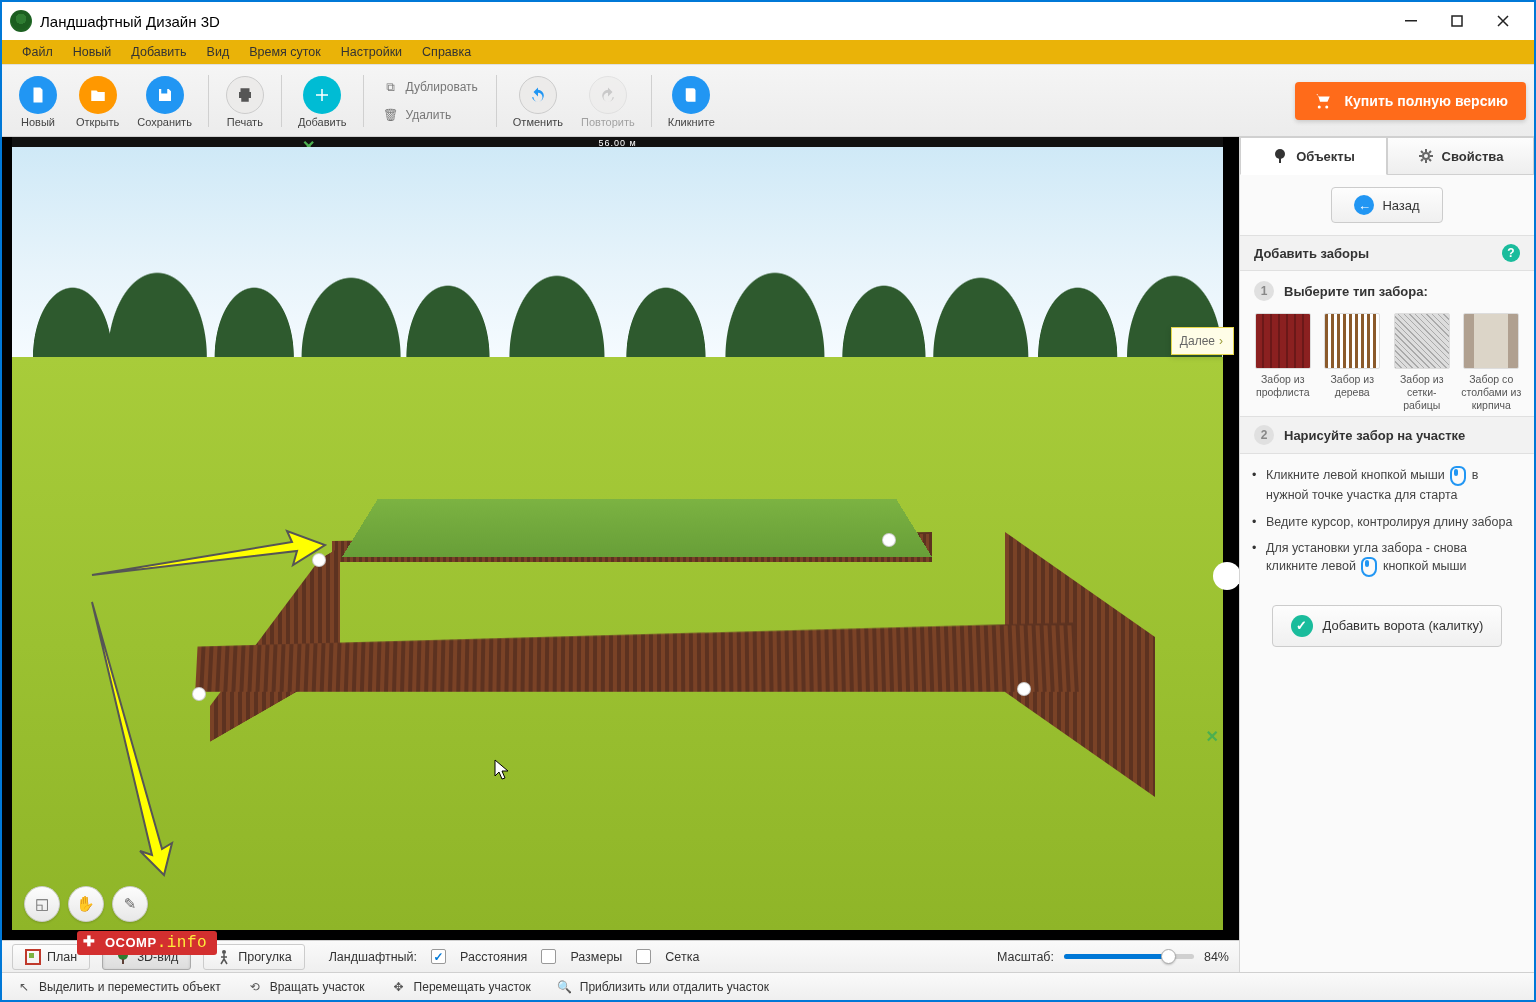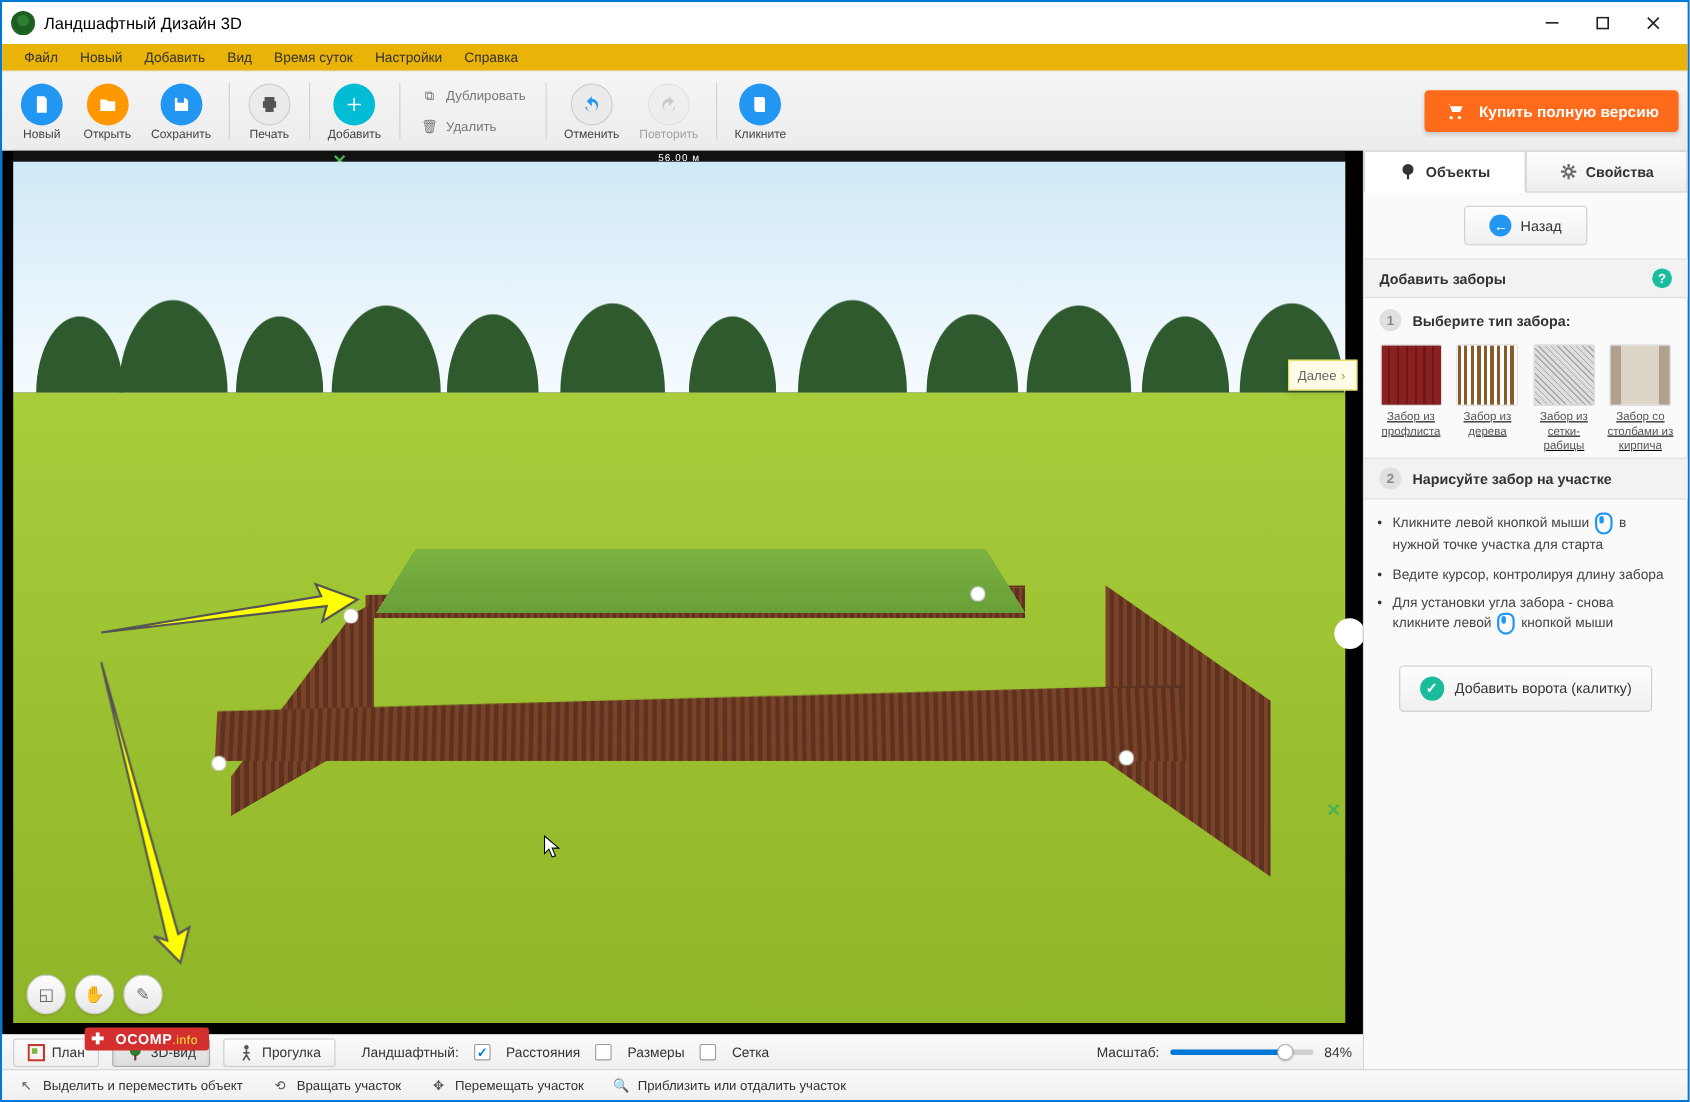--- a/index.html
+++ b/index.html
@@ -87,21 +87,21 @@
 .panel-tabs { display:flex; height:38px;}
 .panel-tab { flex:1; display:flex; align-items:center; justify-content:center; gap:8px; background:linear-gradient(#fdfdfd,#eee); border:1px solid #d0d0d0; font-weight:600; color:#333; cursor:pointer;}
 .panel-tab.active { background:#fff; border-bottom:1px solid #fff;}
 .panel-tab .picon { width:16px; height:16px; }
 .back-btn { margin:12px auto; display:flex; align-items:center; gap:8px; padding:7px 22px; border:1px solid #ccc; border-radius:4px; background:linear-gradient(#fdfdfd,#f0f0f0); cursor:pointer; font-size:13px; color:#333;}
 .back-btn .arrow-circ { width:20px; height:20px; border-radius:50%; background:#2196f3; display:flex; align-items:center; justify-content:center; color:#fff; font-size:13px;}
 .sec-header { display:flex; align-items:center; justify-content:space-between; font-weight:600; color:#333; padding:8px 14px; background:#f2f2f2; border-top:1px solid #e0e0e0; border-bottom:1px solid #e0e0e0;}
 .help-dot { width:18px; height:18px; border-radius:50%; background:#1abc9c; color:#fff; font-size:12px; font-weight:bold; display:flex; align-items:center; justify-content:center;}
 .step-row { display:flex; align-items:center; gap:10px; padding:10px 14px 4px; font-weight:600; color:#333; font-size:13px;}
 .step-num { width:20px; height:20px; border-radius:50%; background:#e0e0e0; color:#888; font-size:12px; display:flex; align-items:center; justify-content:center;}
-.fence-grid { display:flex; gap:8px; padding:8px 12px 4px;text-decoration:underline; }
+.fence-grid { display:flex; gap:8px; padding:8px 12px 4px; }
 .fence-opt { flex:1; text-align:center; cursor:pointer;}
 .fence-thumb { width:56px; height:56px; border:1px solid #ddd; border-radius:2px; margin:0 auto 4px; }
 .f1 { background:repeating-linear-gradient(90deg,#8b2020 0 6px,#6b1818 6px 8px),linear-gradient(#a03030,#7a2020);}
 .f2 { background:repeating-linear-gradient(90deg,#8b5a2b 0 3px,#fff 3px 6px);}
 .f3 { background:repeating-linear-gradient(45deg,#aaa 0 1px,#ddd 1px 4px),repeating-linear-gradient(-45deg,#aaa 0 1px,transparent 1px 4px);}
 .f4 { background:linear-gradient(90deg,#b0a090 0 18%,#dcd5c8 18% 82%,#b0a090 82% 100%);}
 .fence-opt .flabel { font-size:10.5px; color:#555; line-height:1.25;}
 .instr-list { padding:4px 16px 10px 26px; font-size:12.5px; color:#444; }
 .instr-list li { margin:8px 0; line-height:1.45; position:relative; list-style:none;}
 .instr-list li::before { content:"•"; position:absolute; left:-14px; color:#333;}
@@ -112,21 +112,21 @@
 .add-gate-btn .check-circ { width:22px; height:22px; border-radius:50%; background:#1abc9c; display:flex; align-items:center; justify-content:center; color:#fff; font-weight:bold;}
 
 
 .status-bar { height:28px; display:flex; align-items:center; padding:0 14px; background:linear-gradient(#fafafa,#efefef); border-top:1px solid #d0d0d0; font-size:12px; color:#333; gap:26px;}
 .status-item { display:flex; align-items:center; gap:7px;}
 .status-item .sicon { width:16px; height:16px; display:flex; align-items:center; justify-content:center; color:#555;}
 
 
 .watermark { position:absolute; left:75px; bottom:45px; background:#d32f2f; color:#fff; font-weight:bold; font-size:13px; padding:3px 10px 3px 28px; border-radius:3px; letter-spacing:0.5px;}
 .watermark::before { content:"✚"; position:absolute; left:6px; top:2px; font-size:14px;}
-.watermark .info { color:#ffeb3b; font-weight:normal; font-size:11px;}
+.watermark .info { color:#ffeb3b; font-weight:normal; font-size:16px;font-family:Liberation Mono, monospace;}
 
 
 .xmark { position:absolute; color:#4caf50; font-size:16px; font-weight:bold;}
 </style>
 </head>
 <body>
 
 <div class="app-window">
 
   <div class="title-bar">

